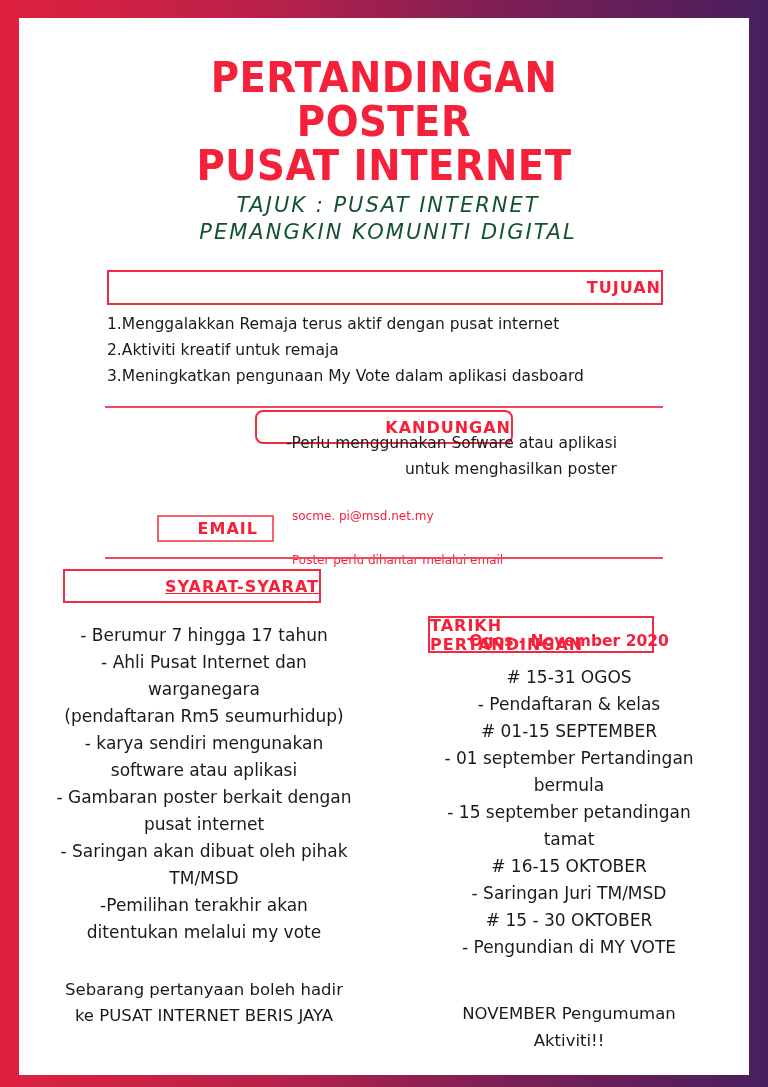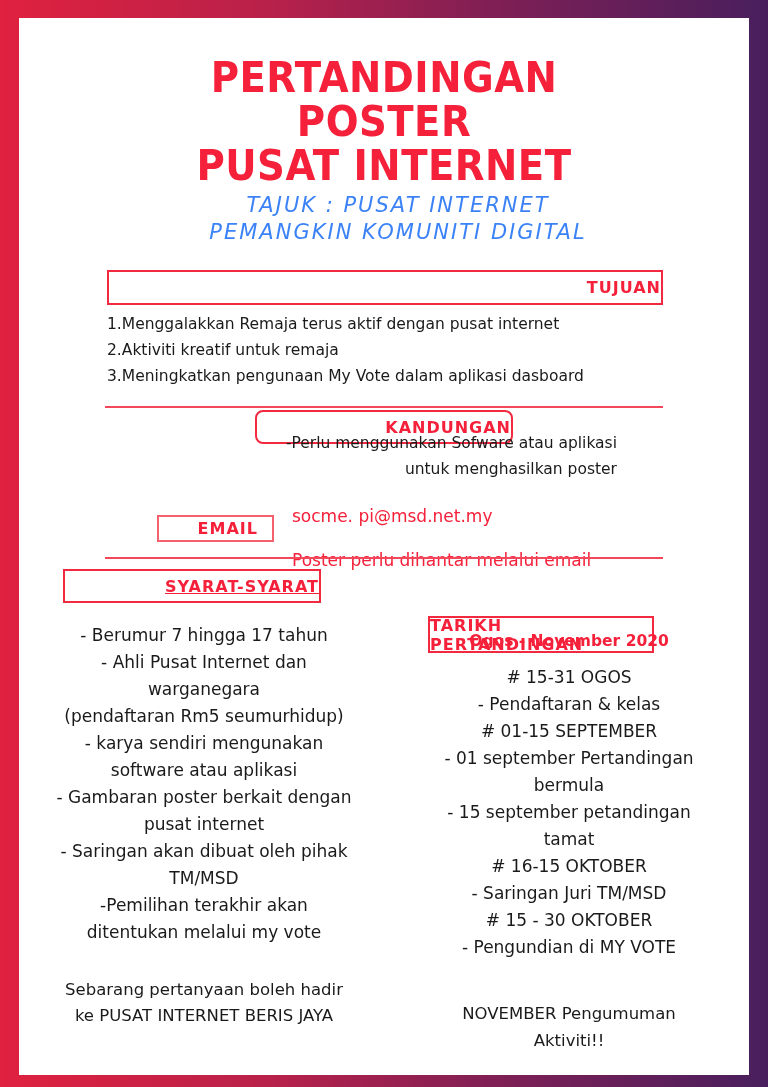--- a/index.html
+++ b/index.html
@@ -13,21 +13,21 @@
     background: #ffffff;
   }
   .abs { position: absolute; }
   .title {
     left: 0; width: 730px; text-align: center; color: #f5203a;
     font-family: "DejaVu Sans", sans-serif; font-weight: bold;
     font-size: 42px; line-height: 44px; letter-spacing: 0.5px;
     transform: scaleX(0.92);
   }
   .subtitle {
-    left: 14px; width: 730px; text-align: center; color: #3b82f6;
+    left: 4px; width: 730px; text-align: center; color: #14532d;
     font-family: "DejaVu Sans", sans-serif; font-style: italic;
     font-size: 21px; line-height: 24px; letter-spacing: 2px;
   }
   .box {
     position: absolute; border: 2.5px solid #f2293f; box-sizing: border-box;
     color: #f5203a; font-family: "DejaVu Sans", sans-serif; font-weight: bold;
     font-size: 16px; letter-spacing: 1px;
     display: flex; align-items: center; justify-content: flex-end;
   }
   .box.thin { border-width: 2px; border-color: #f5606f; padding-left: 44px; }
@@ -69,21 +69,21 @@
     <span>KANDUNGAN</span>
   </div>
   <div class="abs text" style="left:178px; top:412px; width:420px;text-align:right;">
     <span class="list-line">-Perlu menggunakan Sofware atau aplikasi</span>
     <span class="list-line">untuk menghasilkan poster</span>
   </div>
 
   <div class="box thin" style="left:138px; top:497px; width:117px; height:27px; justify-content:flex-end; padding-right:14px;">
     <span>EMAIL</span>
   </div>
-  <div class="abs text red" style="left:273px; top:486px; width:420px; font-size:17px;">
+  <div class="abs text red" style="left:273px; top:486px; width:420px; font-size:12px;">
     <span class="list-line" style="line-height:24px;">socme. pi@msd.net.my</span>
     <span class="list-line" style="line-height:24px;margin-top:20px;">Poster perlu dihantar melalui email</span>
   </div>
 
   <div class="divider" style="left:86px; top:539px; width:558px;"></div>
 
   <div class="box" style="left:44px; top:551px; width:258px; height:34px;text-decoration:underline;">
     <span>SYARAT-SYARAT</span>
   </div>
   <div class="abs center-col" style="left:0px; top:604px; width:370px;">

